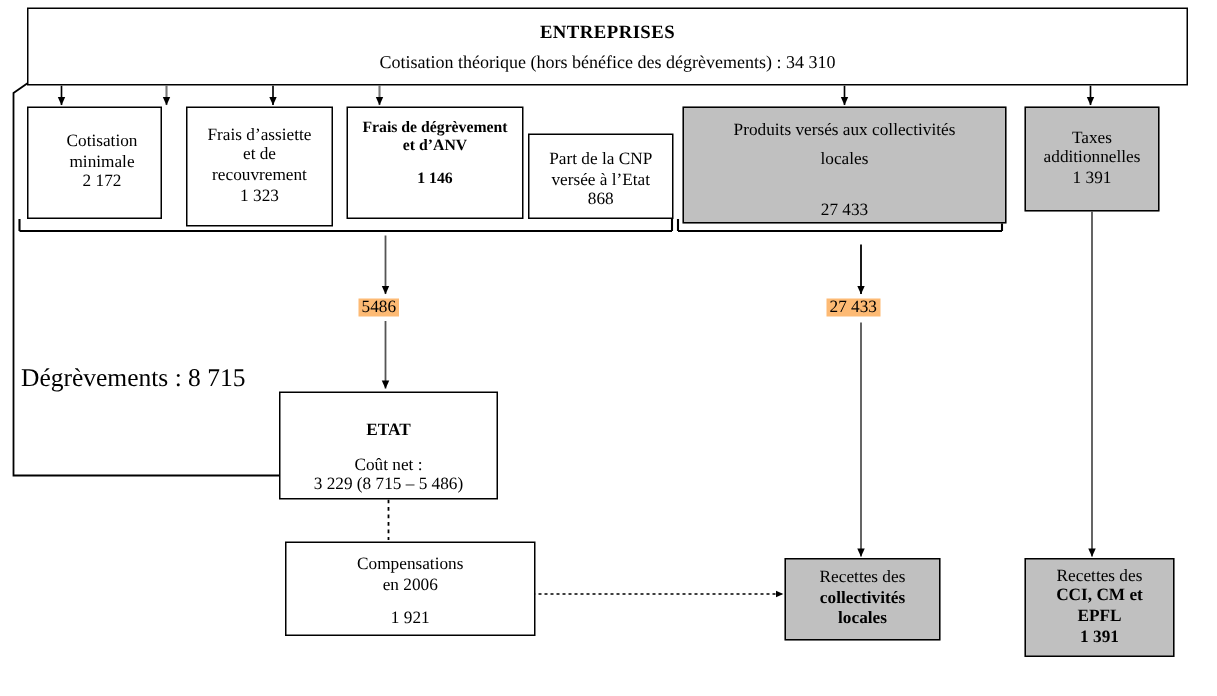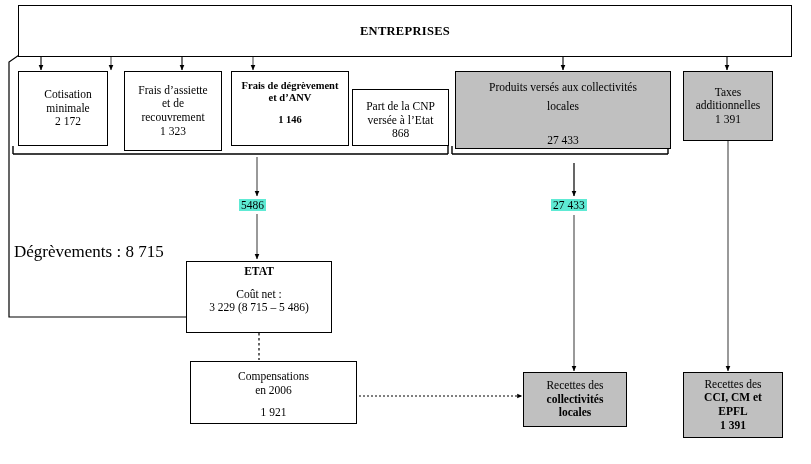--- a/index.html
+++ b/index.html
@@ -39,21 +39,21 @@
   .gap { height: 9px; }
   .label {
     position: absolute;
     font-size: 17px;
     white-space: nowrap;
   }
   .num-label {
     position: absolute;
     font-size: 11.5px;
     white-space: nowrap;
-    background: #5eead4;
+    background: #fdba74;
     padding: 0 2px;
   }
   svg.lines {
     position: absolute;
     left: 0;
     top: 0;
     width: 811px;
     height: 464px;
     pointer-events: none;
   }
@@ -137,20 +137,21 @@
       <line x1="259" y1="333" x2="259" y2="360" stroke="#000" stroke-width="1.2" stroke-dasharray="2.5,2.5"></line>
     </g>
 
     <g>
       <line x1="331" y1="396" x2="522" y2="396" stroke="#000" stroke-width="1" stroke-dasharray="2,2" marker-end="url(#ahs)"></line>
     </g>
   </svg>
 
   <div class="box" id="entreprises" style="left:18px; top:5px; width:774px; height:52px;">
     <span class="ln title">ENTREPRISES</span>
+    <span class="ln sub">Cotisation théorique (hors bénéfice des dégrèvements) : 34 310</span>
   </div>
 
   <div class="box" style="left:18px; top:71px; width:90px; height:75px;padding-left:10px;">
     <span class="ln">Cotisation</span>
     <span class="ln">minimale</span>
     <span class="ln">2 172</span>
   </div>
 
   <div class="box" style="left:124px; top:71px; width:98px; height:80px;">
     <span class="ln">Frais d’assiette</span>
@@ -178,21 +179,21 @@
     <span class="gap"></span>
     <span class="ln">27 433</span>
   </div>
 
   <div class="box grey" style="left:683px; top:71px; width:90px; height:70px;">
     <span class="ln">Taxes</span>
     <span class="ln">additionnelles</span>
     <span class="ln">1 391</span>
   </div>
 
-  <div class="box" style="left:186px; top:261px; width:146px; height:72px; justify-content:flex-start; padding-top:3px;">
+  <div class="box" style="left:186px; top:261px; width:146px; height:72px; justify-content:flex-start; padding-top:19px;">
     <span class="ln bold">ETAT</span>
     <span class="gap"></span>
     <span class="ln">Coût net :</span>
     <span class="ln">3 229 (8 715 – 5 486)</span>
   </div>
 
   <div class="box" style="left:190px; top:361px; width:167px; height:63px; justify-content:flex-start; padding-top:8px;">
     <span class="ln">Compensations</span>
     <span class="ln">en 2006</span>
     <span class="gap"></span>

